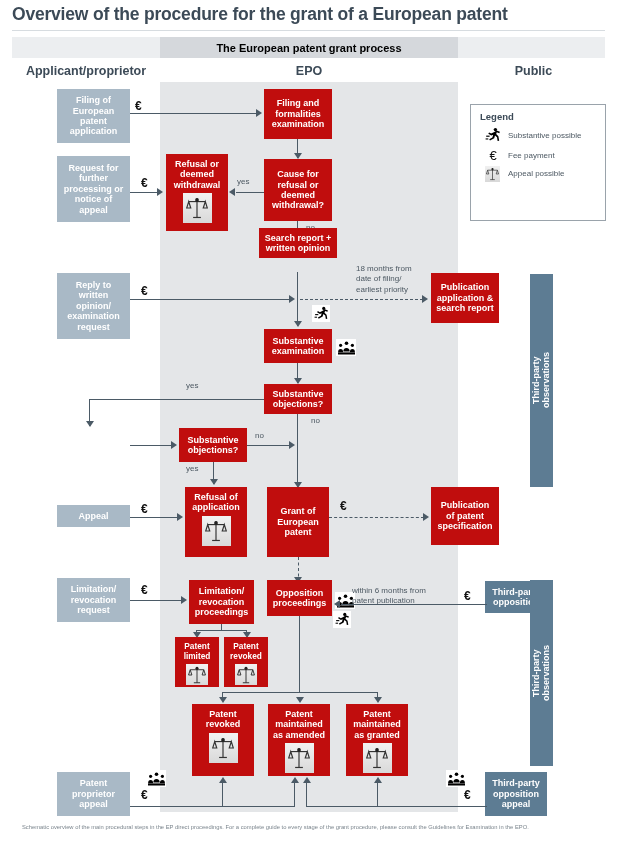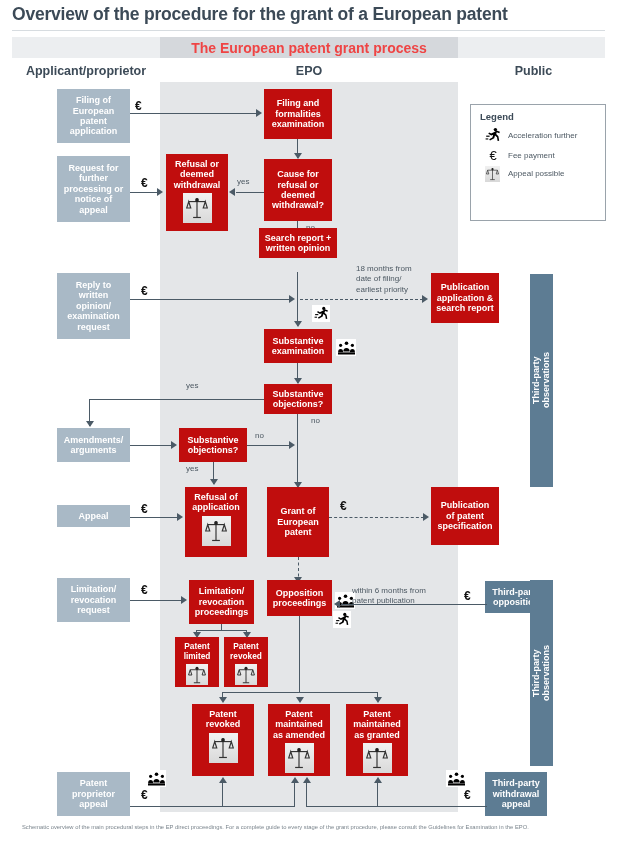--- a/index.html
+++ b/index.html
@@ -16,21 +16,21 @@
     font-size:17.5px;font-weight:bold;color:#3c4a57;letter-spacing:-0.2px;
   }
   .title-rule{position:absolute;left:12px;top:30px;width:593px;height:1px;background:#d7dce0;}
 
   
   .band-light{position:absolute;left:12px;top:37px;width:593px;height:21px;background:#eceef0;}
   .band-dark{position:absolute;left:160px;top:37px;width:298px;height:21px;background:#d5d8dc;}
   .band-title{
     position:absolute;left:160px;top:38px;width:298px;height:20px;
     display:flex;align-items:center;justify-content:center;
-    font-size:14px;font-weight:bold;color:#ef4444;
+    font-size:11px;font-weight:bold;color:#000000;
   }
   .colhead{
     position:absolute;top:62px;height:18px;display:flex;align-items:center;justify-content:center;
     font-size:12.5px;font-weight:bold;color:#3c4a57;
   }
   .colhead.applicant{left:12px;width:148px;}
   .colhead.epo{left:160px;width:298px;}
   .colhead.public{left:460px;width:147px;}
 
   
@@ -137,21 +137,21 @@
       <span class="gl">
         <svg width="16" height="16" viewBox="0 0 16 16">
             <g fill="#000">
           <circle cx="10.4" cy="2.6" r="1.7"></circle>
           <path d="M9.3 5.1 L6.2 6.6 L4.1 5.4 L3.3 6.7 L6.3 8.6 L8.2 7.8 L7.4 10.4 L4.2 12.2 L5.0 13.6 L9.2 11.3 L10.0 8.4 L12.0 10.2 L12.6 13.9 L14.2 13.7 L13.4 9.2 L11.2 7.1 L11.8 5.2 L14.3 6.2 L14.9 4.8 L11.6 3.5 Z"></path>
           <path d="M1.2 9.8 L4.6 9.8 L4.6 8.6 L1.2 8.6 Z"></path>
           <path d="M0.6 12.5 L3.3 12.5 L3.3 11.4 L0.6 11.4 Z"></path>
         </g>
           </svg>
       </span>
-      <span class="lt">Acceleration further</span>
+      <span class="lt">Substantive possible</span>
     </div>
 
     <div class="row">
       <span class="gl">€</span>
       <span class="lt">Fee payment</span>
     </div>
 
     <div class="row">
       <span class="gl box-g">
         <svg width="13" height="14" viewBox="0 0 13 14">
@@ -302,24 +302,20 @@
 
   <div class="flab" style="left:186px;top:381px;">yes</div>
   <div class="ln h" style="left:89px;top:399px;width:175px;"></div>
   <div class="ln v" style="left:89px;top:399px;height:27px;"></div>
   <div class="ar d" style="left:86px;top:421px;"></div>
 
   <div class="flab" style="left:311px;top:416px;">no</div>
   <div class="ln v" style="left:297px;top:414px;height:73px;"></div>
   <div class="ar d" style="left:294px;top:482px;"></div>
 
-  <div class="box blue" style="left:57px;top:428px;width:73px;height:34px;">
-    <span class="lbl">Amendments/
-arguments</span>
-  </div>
   <div class="ln h" style="left:130px;top:445px;width:42px;"></div>
   <div class="ar r" style="left:171px;top:441px;"></div>
 
   <div class="box red" style="left:179px;top:428px;width:68px;height:34px;">
     <span class="lbl">Substantive
 objections?</span>
   </div>
 
   <div class="flab" style="left:255px;top:431px;">no</div>
   <div class="ln h" style="left:247px;top:445px;width:43px;"></div>
@@ -546,21 +542,21 @@
   </div>
   <div class="euro" style="left:141px;top:789px;">€</div>
   <div class="ln h" style="left:130px;top:806px;width:165px;"></div>
   <div class="ln v" style="left:222px;top:782px;height:25px;"></div>
   <div class="ar u" style="left:219px;top:777px;"></div>
   <div class="ln v" style="left:294px;top:782px;height:25px;"></div>
   <div class="ar u" style="left:291px;top:777px;"></div>
 
   <div class="box slate" style="left:485px;top:772px;width:62px;height:44px;">
     <span class="lbl">Third-party
-withdrawal
+opposition
 appeal</span>
   </div>
   <div class="gicon" style="left:446px;top:770px;width:20px;height:17px;">
     <svg width="17" height="14" viewBox="0 0 17 14">
         <g fill="#000">
       <circle cx="8.5" cy="2.2" r="1.8"></circle>
           <path d="M5.3 10.5 q0-3.6 3.2-3.6 t3.2 3.6 z"></path>
       <circle cx="2.6" cy="4.3" r="1.6"></circle>
           <path d="M0.1 11.2 q0-3.2 2.5-3.2 t2.5 3.2 z"></path>
       <circle cx="14.4" cy="4.3" r="1.6"></circle>

